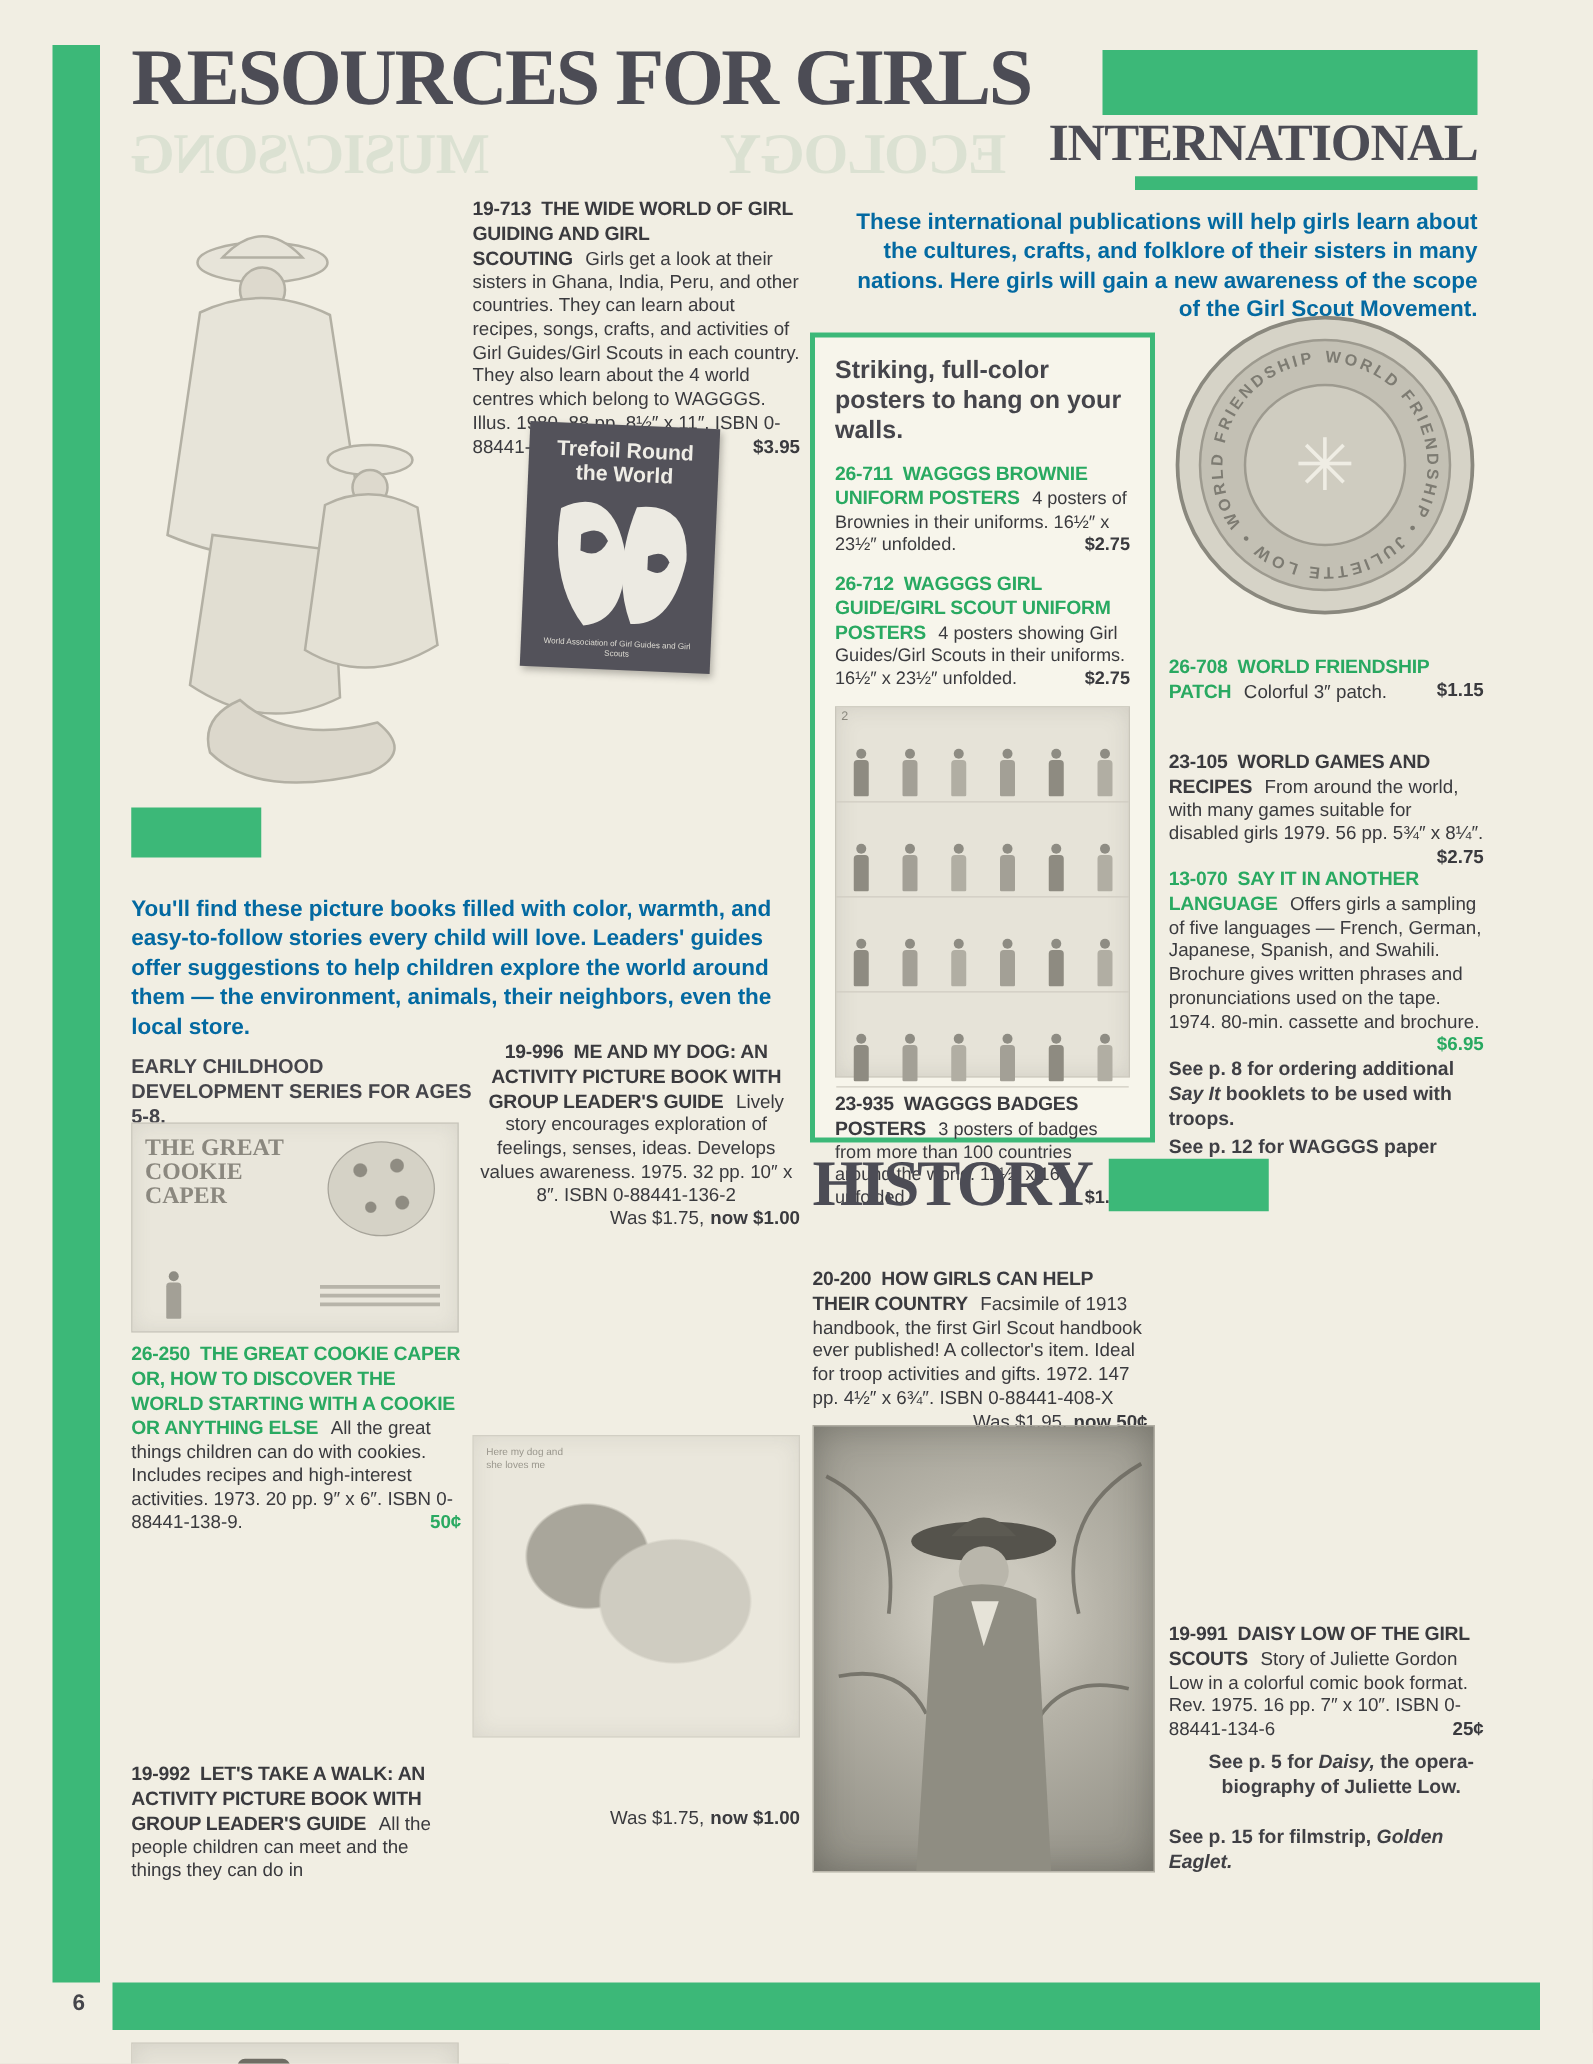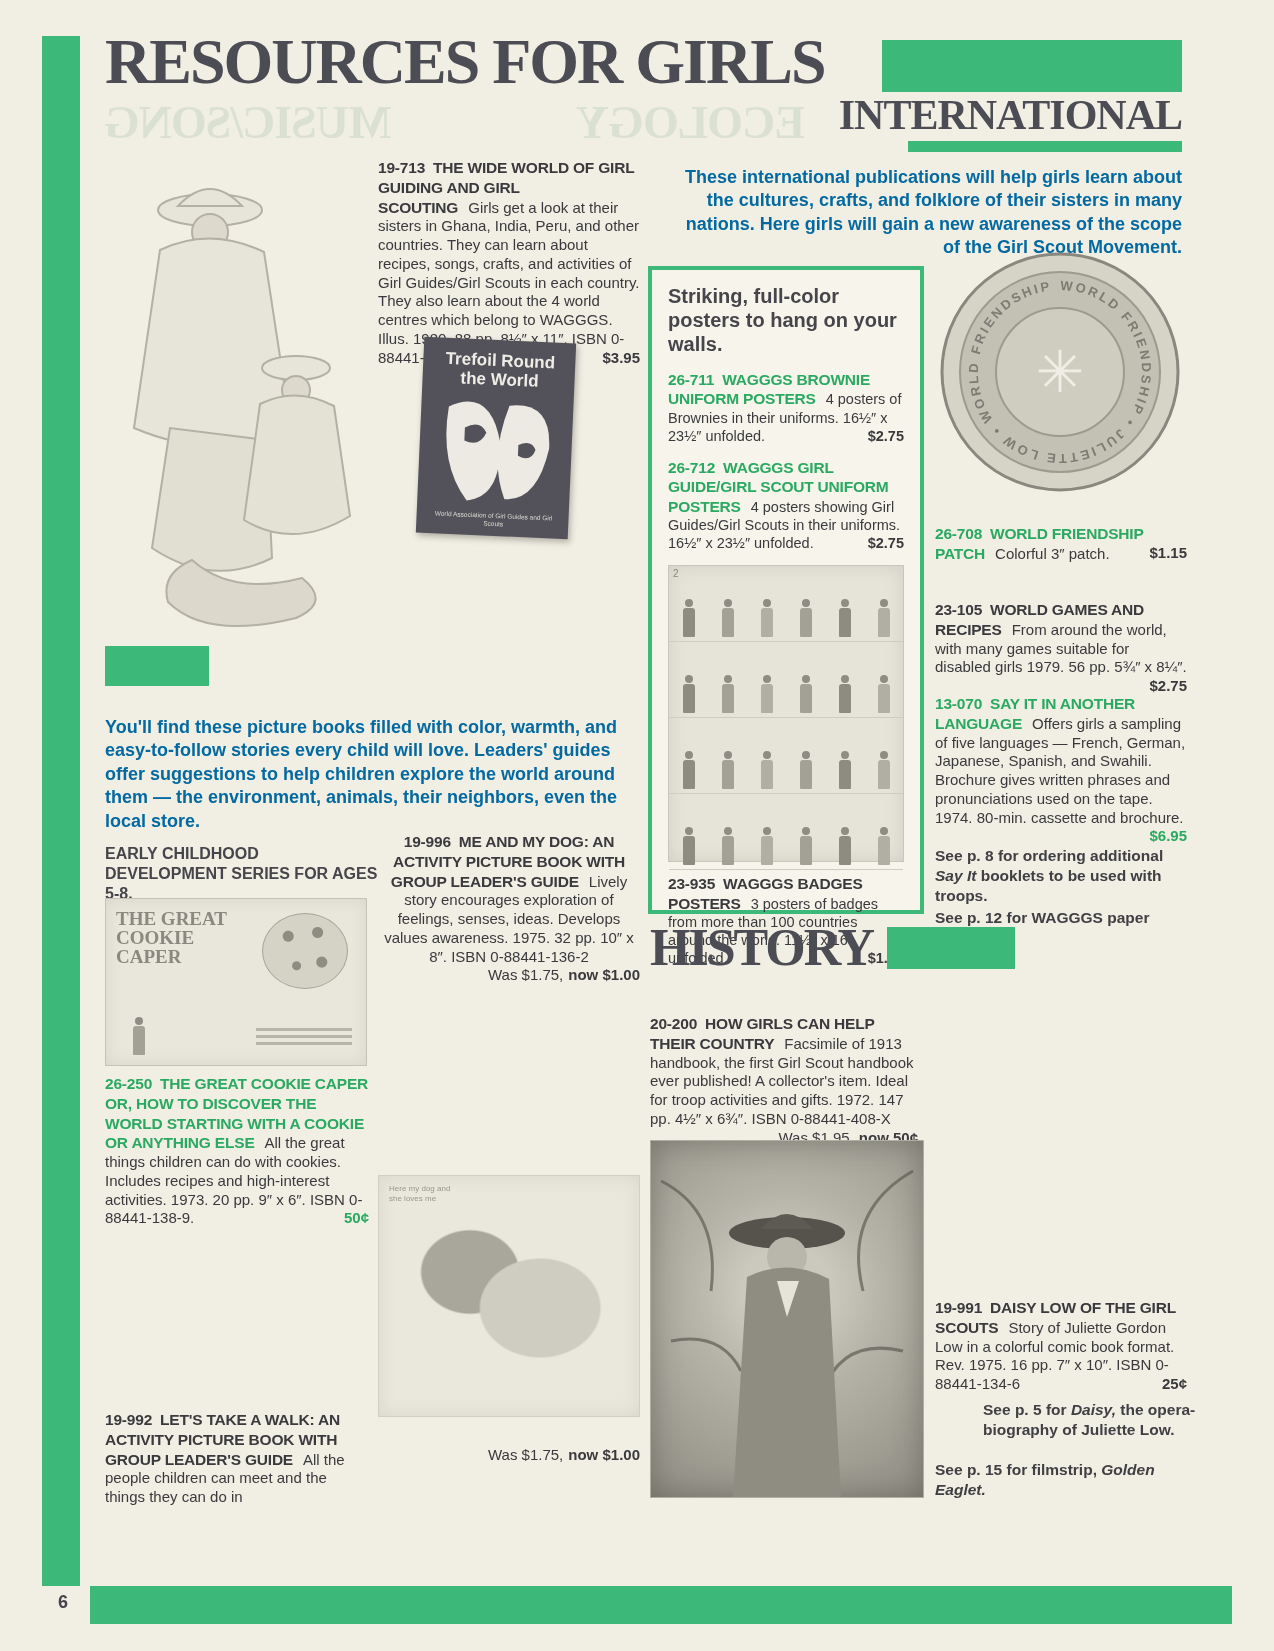--- a/index.html
+++ b/index.html
@@ -69,21 +69,21 @@
   
   .walkimg{background:#e6e3d8;border:1px solid #cdcabf;box-sizing:border-box;position:relative;
            box-shadow:inset 0 0 18px rgba(90,88,80,.15);}
   .stopsign{position:absolute;top:12px;left:84px;width:42px;height:30px;background:#6f6d64;border-radius:6px;
             color:#f2efe4;font-weight:bold;font-size:12px;text-align:center;line-height:30px;letter-spacing:1px;}
   
   .medog{background:
      radial-gradient(ellipse at 62% 55%,#cfccc1 0 26%,transparent 27%),
      radial-gradient(ellipse at 35% 40%,#a9a69b 0 20%,transparent 21%),
      #eae7dc;border:1px solid #d2cfc4;box-sizing:border-box;position:relative;
-     box-shadow:inset 0 0 18px rgba(90,88,80,.12);margin-top:27px;}
+     box-shadow:inset 0 0 18px rgba(90,88,80,.12);}
   .medog .cap{position:absolute;top:8px;left:10px;font-size:8px;color:#9a978d;line-height:1.2;width:70px;}
   
   .histphoto{background:radial-gradient(circle at 50% 42%,#cbc8bd 0 18%,#b5b2a7 40%,#8f8d83 100%);
              border:1px solid #b0ada2;box-shadow:inset 0 0 30px rgba(50,48,44,.35);}
   .ghost{opacity:.13;transform:scaleX(-1);font-family:"Liberation Serif","DejaVu Serif",serif;
          font-weight:bold;font-size:46px;color:#4f8f6a;display:flex;justify-content:space-between;letter-spacing:-1px;}
   .pagenum{font-weight:bold;font-size:18px;color:#45454b;}
   .patchwrap svg{display:block;}
 </style>
 </head>
@@ -298,20 +298,20 @@
       <path d="M96 136 q40 -20 82 2 l12 218 h-108 z" fill="#8f8d82"></path>
       <path d="M126 140 l10 36 l12 -36 z" fill="#e6e3d8"></path>
     </svg>
   </div>
 
   <p class="entry abs" style="left:935px;top:1298px;width:252px;">
     <span class="code">19-991</span><span class="ttl">DAISY LOW OF THE GIRL SCOUTS</span><span class="body">Story of Juliette Gordon Low in a colorful comic book format. Rev. 1975. 16 pp. 7″ x 10″. ISBN 0-88441-134-6</span>
     <span class="pricewrap"><span>25¢</span></span>
   </p>
 
-  <p class="note abs" style="left:983px;top:1400px;width:252px;">
+  <p class="note abs" style="left:947px;top:1400px;width:252px;text-align:center;">
     <span>See p. 5 for </span><em>Daisy,</em><span> the opera-biography of Juliette Low.</span>
   </p>
   <p class="note abs" style="left:935px;top:1460px;width:252px;">
     <span>See p. 15 for filmstrip, </span><em>Golden Eaglet.</em>
   </p>
 
 </div>
 
 </body></html>

